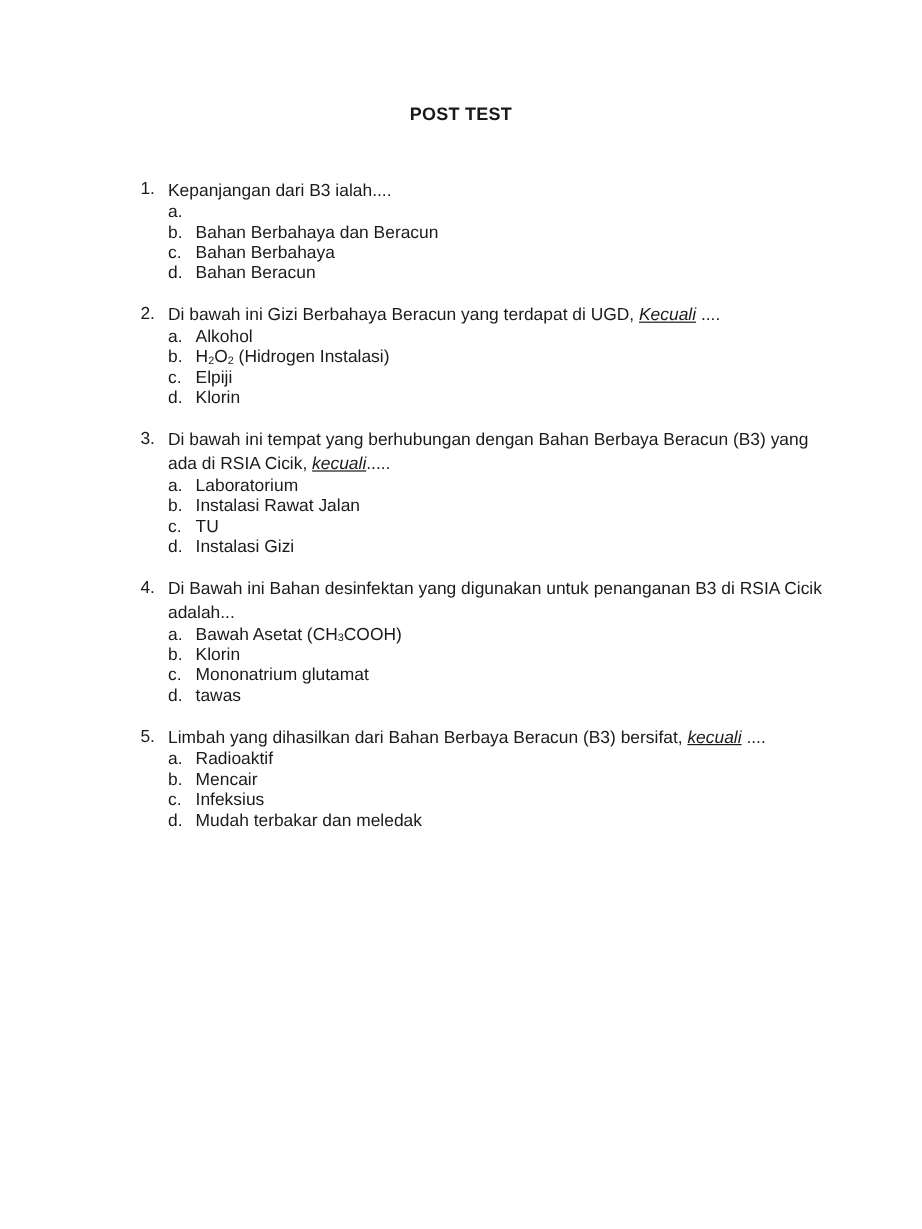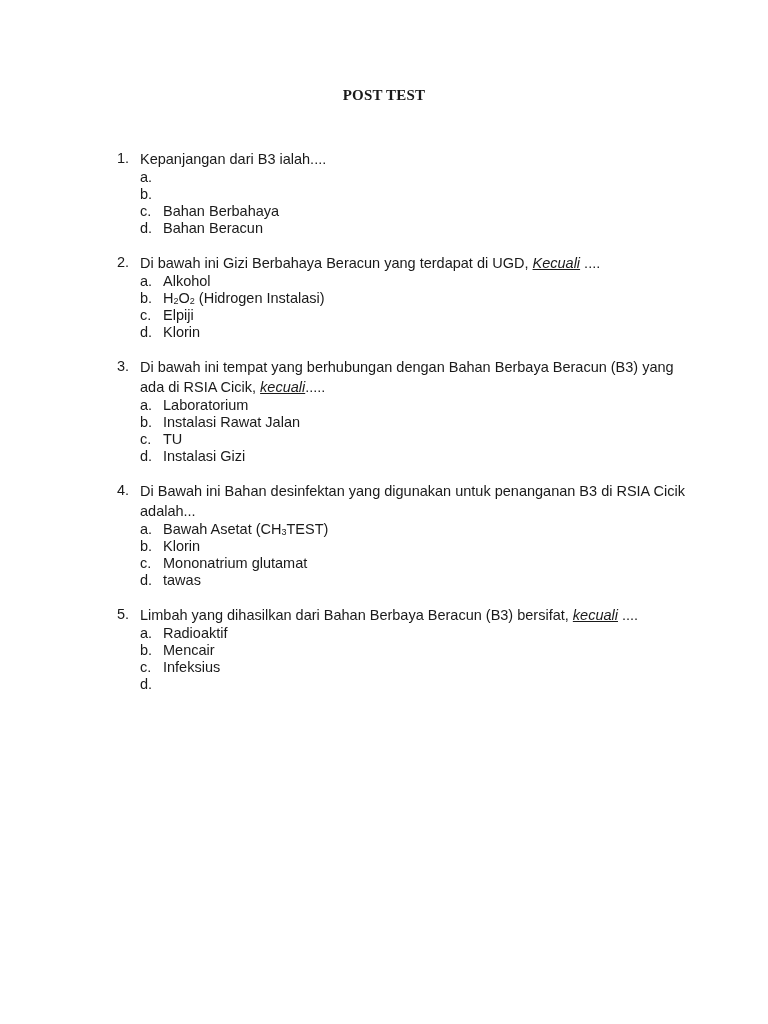--- a/index.html
+++ b/index.html
@@ -25,21 +25,20 @@
     }
     .title {
       position: absolute;
       top: 87px;
       left: 0;
       width: 768px;
       text-align: center;
       font-weight: bold;
       font-size: 15px;
       letter-spacing: 0.2px;
-      font-family: Liberation Serif, serif;
     }
     .questions {
       position: absolute;
       top: 150px;
       left: 117px;
       width: 570px;
     }
     .question {
       position: relative;
       margin-bottom: 17px;
@@ -90,20 +89,21 @@
       <div class="q-line">
         <span class="q-num">1.</span>
         <span class="q-text"><span>Kepanjangan dari B3 ialah....</span><span class="kw"></span><span></span></span>
       </div>
       <div class="options">
         <div class="option">
           <span class="opt-letter">a.</span>
         </div>
         <div class="option">
           <span class="opt-letter">b.</span>
+          <span class="opt-text">Bahan Berbahaya dan Beracun</span>
         </div>
         <div class="option">
           <span class="opt-letter">c.</span>
           <span class="opt-text">Bahan Berbahaya</span>
         </div>
         <div class="option">
           <span class="opt-letter">d.</span>
           <span class="opt-text">Bahan Beracun</span>
         </div>
       </div>
@@ -160,21 +160,21 @@
     </div>
 
     <div class="question">
       <div class="q-line">
         <span class="q-num">4.</span>
         <span class="q-text"><span>Di Bawah ini Bahan desinfektan yang digunakan untuk penanganan B3 di RSIA Cicik adalah...</span><span class="kw"></span><span></span></span>
       </div>
       <div class="options">
         <div class="option">
           <span class="opt-letter">a.</span>
-          <span class="opt-text"><span>Bawah Asetat (CH</span><sub>3</sub><span>TEST)</span></span>
+          <span class="opt-text"><span>Bawah Asetat (CH</span><sub>3</sub><span>COOH)</span></span>
         </div>
         <div class="option">
           <span class="opt-letter">b.</span>
           <span class="opt-text">Klorin</span>
         </div>
         <div class="option">
           <span class="opt-letter">c.</span>
           <span class="opt-text">Mononatrium glutamat</span>
         </div>
         <div class="option">
@@ -197,18 +197,19 @@
         <div class="option">
           <span class="opt-letter">b.</span>
           <span class="opt-text">Mencair</span>
         </div>
         <div class="option">
           <span class="opt-letter">c.</span>
           <span class="opt-text">Infeksius</span>
         </div>
         <div class="option">
           <span class="opt-letter">d.</span>
+          <span class="opt-text">Mudah terbakar dan meledak</span>
         </div>
       </div>
     </div>
 
   </div>
 </div>
 
 </body></html>

